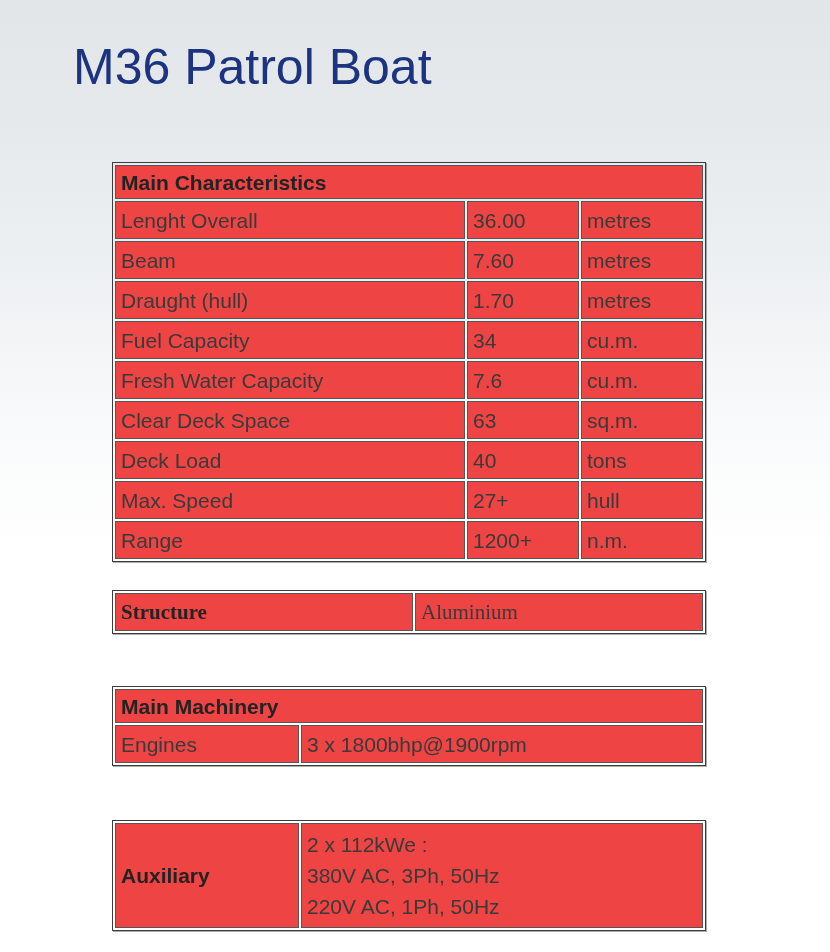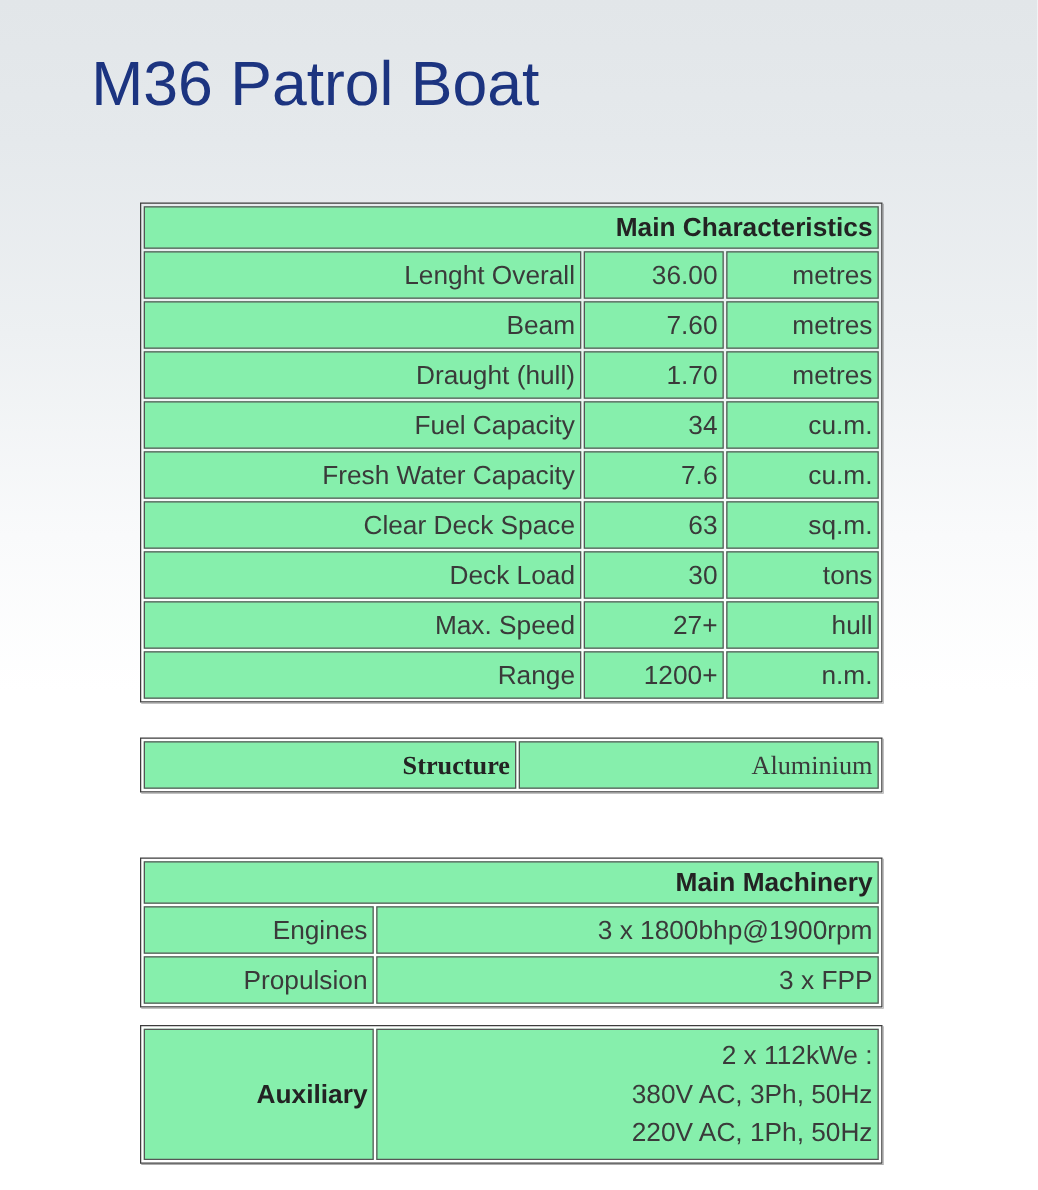--- a/index.html
+++ b/index.html
@@ -33,29 +33,28 @@
     width: 594px;
     table-layout: fixed;
     border-collapse: separate;
     border-spacing: 2px;
     border: 1px solid #3d3d3d;
     box-shadow: 1px 1px 0 rgba(70,70,70,0.45);
     background: transparent;
   }
   table.spec-table td {
     border: 1px solid #565656;
-    background: #86efac;
+    background: #ef4444;
     padding: 3px 4px 3px 5px;
     font-size: 21px;
     line-height: 25px;
     color: #3a3a3a;
     vertical-align: middle;
     white-space: nowrap;
     overflow: hidden;
-    text-align: right;
   }
   table.spec-table td.section-hdr {
     font-weight: bold;
     color: #232323;
     height: 26px;
   }
   table.spec-table td.row-cell {
     height: 30px;
   }
   table.spec-table td.bold-lbl {
@@ -116,21 +115,21 @@
       <td class="row-cell">7.6</td>
       <td class="row-cell">cu.m.</td>
     </tr>
     <tr>
       <td class="row-cell">Clear Deck Space</td>
       <td class="row-cell">63</td>
       <td class="row-cell">sq.m.</td>
     </tr>
     <tr>
       <td class="row-cell">Deck Load</td>
-      <td class="row-cell">30</td>
+      <td class="row-cell">40</td>
       <td class="row-cell">tons</td>
     </tr>
     <tr>
       <td class="row-cell">Max. Speed</td>
       <td class="row-cell">27+</td>
       <td class="row-cell">hull</td>
     </tr>
     <tr>
       <td class="row-cell">Range</td>
       <td class="row-cell">1200+</td>
@@ -158,24 +157,20 @@
       <col>
     </colgroup>
   <tbody>
     <tr>
       <td colspan="2" class="section-hdr">Main Machinery</td>
     </tr>
     <tr>
       <td class="row-cell">Engines</td>
       <td class="row-cell">3 x 1800bhp@1900rpm</td>
     </tr>
-    <tr>
-      <td class="row-cell">Propulsion</td>
-      <td class="row-cell">3 x FPP</td>
-    </tr>
   </tbody>
 </table>
 
 <table class="spec-table t-auxiliary">
   <colgroup>
       <col style="width:184px">
       <col>
     </colgroup>
   <tbody>
     <tr>

